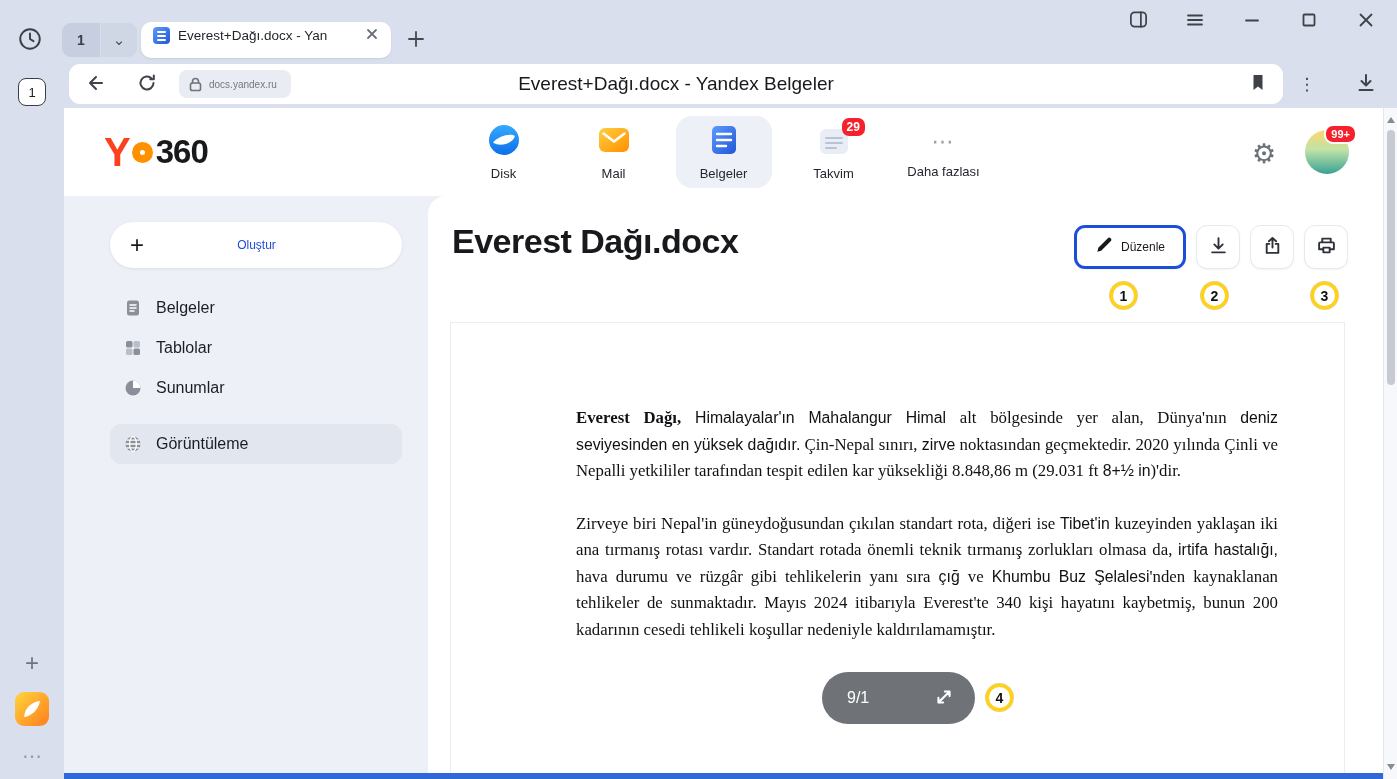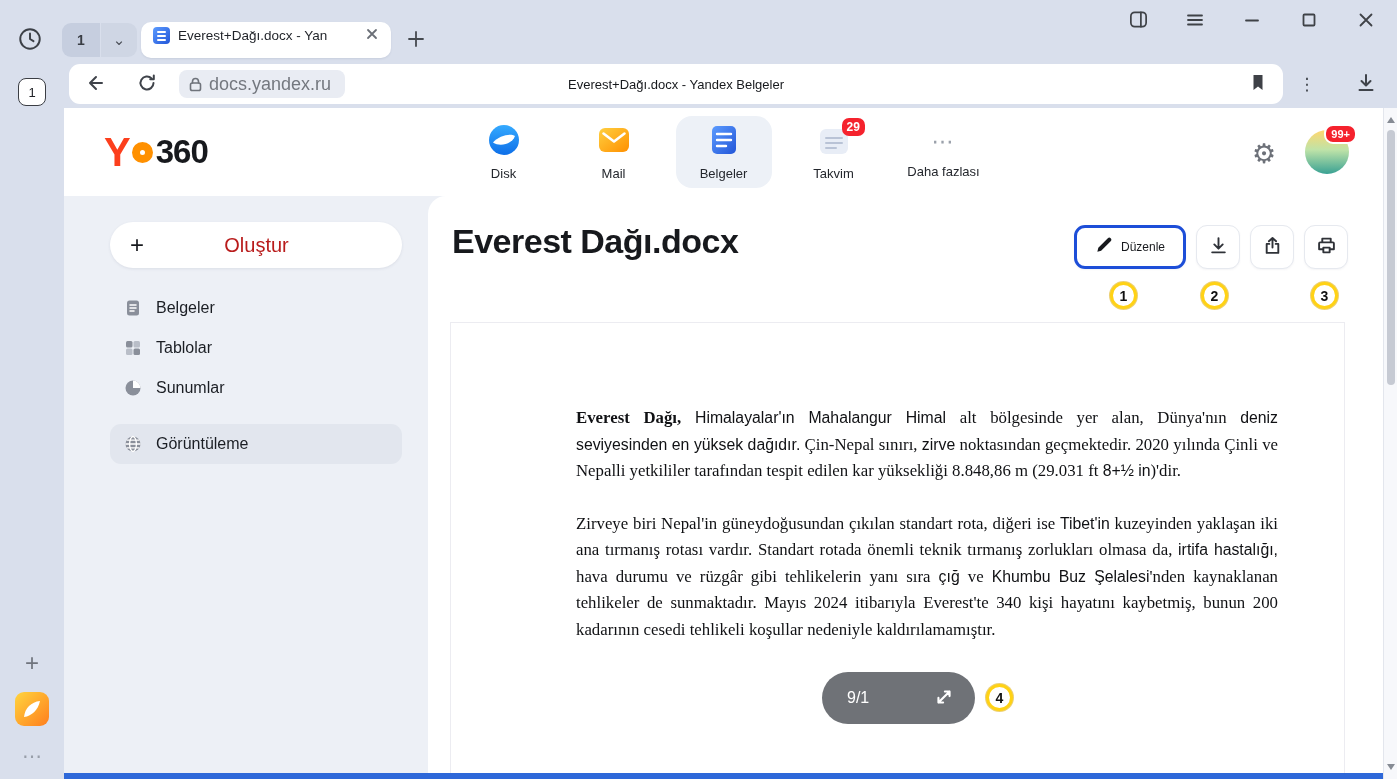--- a/index.html
+++ b/index.html
@@ -31,22 +31,22 @@
   .rail-plus { font-size:24px; color:#70747d; width:30px; height:30px; }
   .rail-dots { font-size:20px; color:#989ea9; width:30px; height:26px; }
 
   
   .address-row { position:absolute; left:64px; top:60px; right:0; height:48px; }
   .omnibox { position:absolute; left:5px; top:4px; width:1214px; height:40px; background:#ffffff; border-radius:11px; }
   .back-btn { position:absolute; left:13px; top:9px; width:24px; height:22px; color:#3f434a; }
   .refresh-btn { position:absolute; left:66px; top:9px; width:24px; height:22px; color:#3f434a; }
   .domain-pill { position:absolute; left:110px; top:6px; height:28px; background:#e9ecf3; border-radius:8px; display:flex; align-items:center; padding:0 14px 0 10px; gap:7px; cursor:pointer; }
   .lock-icon { width:13px; height:15px; color:#6f737b; }
-  .domain-text { font-size:18px; color:#74787f; }
-  .page-title { position:absolute; left:0; right:0; top:0; height:40px; display:flex; align-items:center; justify-content:center; font-size:13px; color:#17191d; pointer-events:none; }
+  .domain-text { font-size:10px; color:#74787f; }
+  .page-title { position:absolute; left:0; right:0; top:0; height:40px; display:flex; align-items:center; justify-content:center; font-size:19px; color:#17191d; pointer-events:none; }
   .bookmark-btn { position:absolute; right:14px; top:9px; width:22px; height:22px; color:#3e4147; }
   .row-actions { position:absolute; right:0; top:0; width:130px; height:48px; }
   .kebab-btn { position:absolute; right:78px; top:12px; width:24px; height:24px; color:#3f434a; font-size:17px; }
   .dl-btn { position:absolute; right:18px; top:11px; width:26px; height:26px; color:#3f434a; }
 
   
   .webarea { position:absolute; left:64px; top:108px; width:1319px; bottom:0; background:#ffffff; overflow:hidden; }
 
   .app-header { position:absolute; left:0; top:0; right:0; height:88px; background:#fff; }
   .logo { position:absolute; left:40px; top:24px; display:flex; align-items:center; }
@@ -62,21 +62,21 @@
   .gear-btn { position:absolute; right:102px; top:28px; width:34px; height:34px; font-size:27px; color:#6d7179; font-family:"DejaVu Sans", sans-serif; }
   .avatar-wrap { position:absolute; right:34px; top:22px; width:44px; height:44px; cursor:pointer; }
   .avatar { width:44px; height:44px; border-radius:50%; background:linear-gradient(180deg,#ffd76e 0%,#bfe3a8 45%,#39a193 100%); }
   .avatar-badge { position:absolute; top:-6px; right:-8px; background:#f5222d; color:#fff; font-size:11px; font-weight:700; padding:2px 5px; border-radius:9px; border:2px solid #fff; line-height:1.1; }
 
   .app-body { position:absolute; left:0; top:88px; right:0; bottom:0; background:#edf0f6; }
 
   
   .create-btn { position:absolute; left:46px; top:26px; width:292px; height:46px; background:#fff; border:none; border-radius:23px; box-shadow:0 1px 3px rgba(60,70,100,0.10); cursor:pointer; }
   .create-plus { position:absolute; left:20px; top:11px; font-size:24px; color:#17191d; line-height:1; font-weight:400; }
-  .create-label { position:absolute; left:1px; right:0; top:0; height:46px; display:flex; align-items:center; justify-content:center; font-size:20px; color:#b91c1c; }
+  .create-label { position:absolute; left:1px; right:0; top:0; height:46px; display:flex; align-items:center; justify-content:center; font-size:12px; color:#1d4ed8; }
   .panel-menu { position:absolute; left:46px; top:92px; width:292px; }
   .menu-item { height:40px; display:flex; align-items:center; gap:14px; padding:0 14px; border-radius:11px; cursor:pointer; }
   .menu-item.selected { background:#e2e6ee; height:40px; }
   .menu-item.gap-above { margin-top:16px; }
   .menu-icon { width:18px; height:18px; flex:0 0 auto; }
   .menu-label { font-size:16px; color:#1b1e24; }
 
   
   .content-card { position:absolute; left:364px; top:0; right:0; bottom:0; background:#fff; border-top-left-radius:18px; }
   .doc-title { position:absolute; left:24px; top:26px; font-size:34px; font-weight:700; color:#17191d; letter-spacing:-0.5px; }

